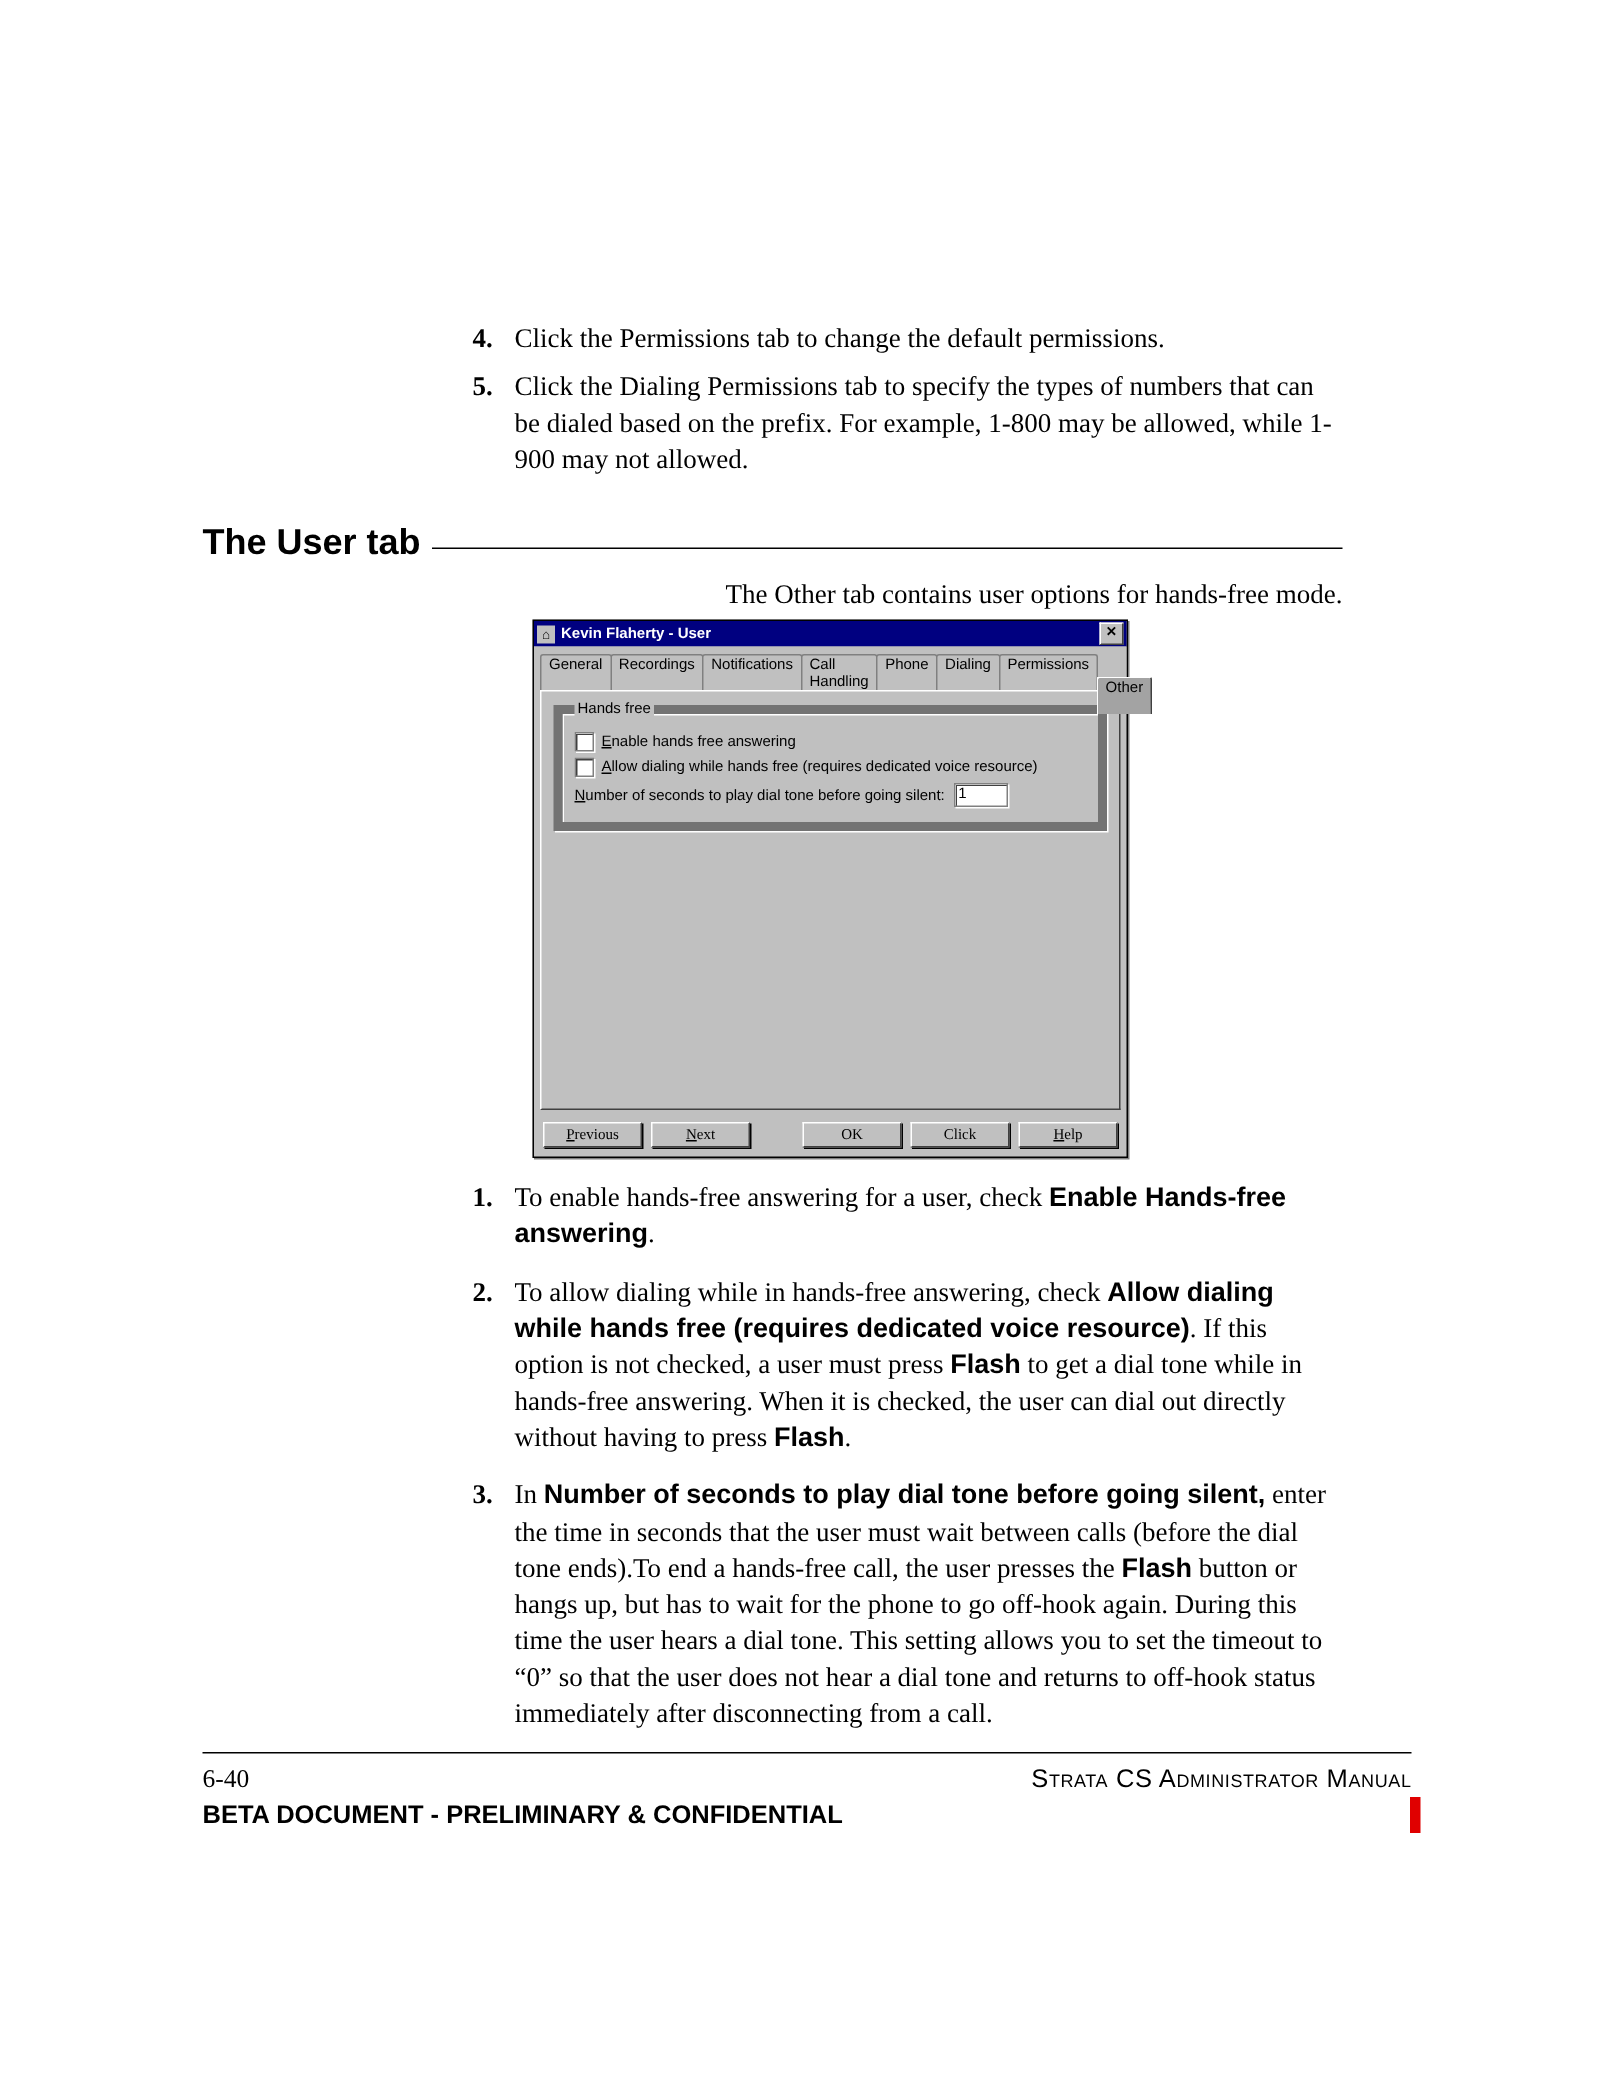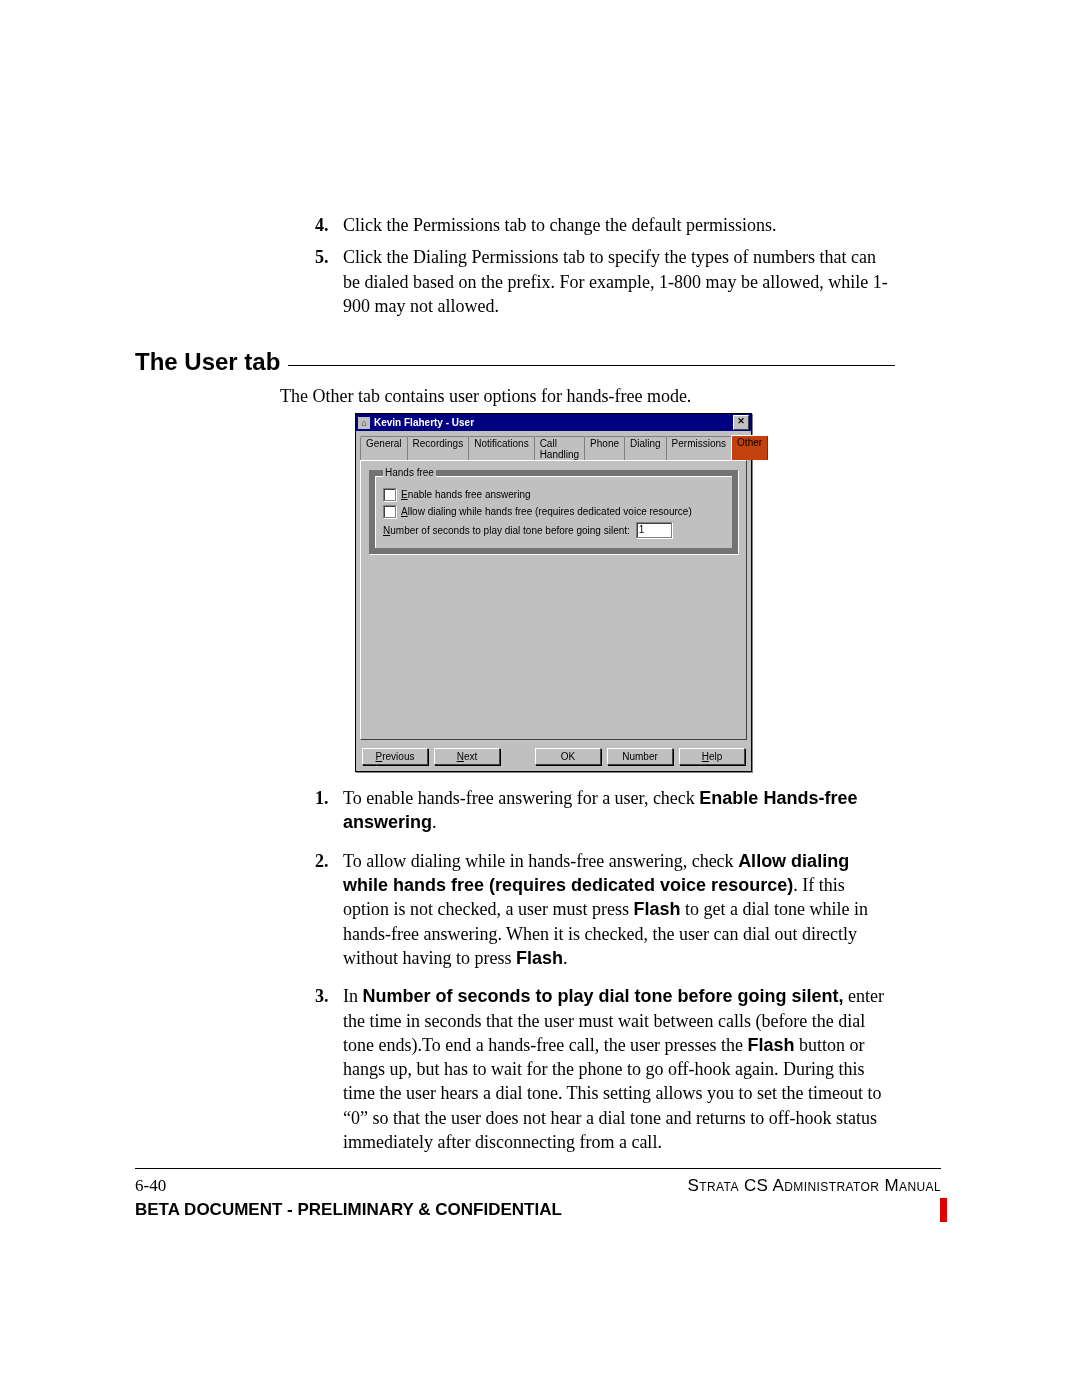--- a/index.html
+++ b/index.html
@@ -78,20 +78,21 @@
   .section-heading .rule {
     flex: 1;
     border-bottom: 1.5px solid #000;
     margin-left: 8px;
     position: relative;
     top: 3px;
   }
   .intro-line {
     margin: 10px 0 6px 145px;
     font-size: 18px;
+    text-align: right;
   }
   .bold-sans { font-family: Arial, Helvetica, sans-serif; font-weight: bold; }
 
   
   .dialog {
     width: 395px;
     margin: 4px 0 0 220px;
     font-family: "MS Sans Serif", Tahoma, Arial, sans-serif;
     font-size: 10px;
     background: #c0c0c0;
@@ -140,24 +141,24 @@
     border: 1px solid #808080;
     border-bottom: none;
     background: #c0c0c0;
     margin-right: -1px;
     border-top-left-radius: 2px;
     border-top-right-radius: 2px;
     position: relative;
     top: 1px;
   }
   .tab.active {
-    background: #c2410c;
+    background: #a3a3a3;
     border-color: #fff #404040 #c0c0c0 #fff;
     z-index: 2;
-    top: 0;
+    top: 16px;
   }
   .tabcontent {
     border: 1px solid #fff;
     border-right-color:#404040;
     border-bottom-color:#404040;
     margin: 0 4px 4px 4px;
     padding: 6px 8px 8px 8px;
     background: #c0c0c0;
     height: 264px;
     position: relative;
@@ -198,20 +199,21 @@
     box-shadow: inset 1px 1px 0 #404040, 1px 1px 0 #fff;
     margin-left: 6px;
     padding: 0 2px;
     font-size: 10px;
     line-height: 14px;
   }
   .dlgbuttons {
     display: flex;
     gap: 6px;
     padding: 4px 6px 6px 6px;
+    font-family: Liberation Serif, serif;
   }
   .dlgbuttons .gap { flex: 1; }
   .btn {
     min-width: 52px;
     text-align: center;
     padding: 2px 6px;
     font-size: 10px;
     background: #c0c0c0;
     border: 1px solid #fff;
     border-right-color:#404040;
@@ -304,21 +306,21 @@
             <span><span class="ul">N</span><span id="numrest">umber of seconds to play dial tone before going silent:</span></span>
             <span class="numinput">1</span>
           </div>
         </fieldset>
       </div>
       <div class="dlgbuttons">
         <span class="btn"><span class="ul">P</span><span id="btnPrev">revious</span></span>
         <span class="btn"><span class="ul">N</span><span id="btnNext">ext</span></span>
         <span class="gap"></span>
         <span class="btn">OK</span>
-        <span class="btn">Number</span>
+        <span class="btn">Click</span>
         <span class="btn"><span class="ul">H</span><span id="btnHelp">elp</span></span>
       </div>
     </div>
 
     <ol class="second">
       <li>
         <span>To enable hands-free answering for a user, check </span><span class="bold-sans">Enable Hands-free answering</span><span>.</span>
       </li>
       <li>
         <span>To allow dialing while in hands-free answering, check </span><span class="bold-sans">Allow dialing while hands free (requires dedicated voice resource)</span><span>. If this option is not checked, a user must press </span><span class="bold-sans">Flash</span><span> to get a dial tone while in hands-free answering. When it is checked, the user can dial out directly without having to press </span><span class="bold-sans">Flash</span><span>.</span>

